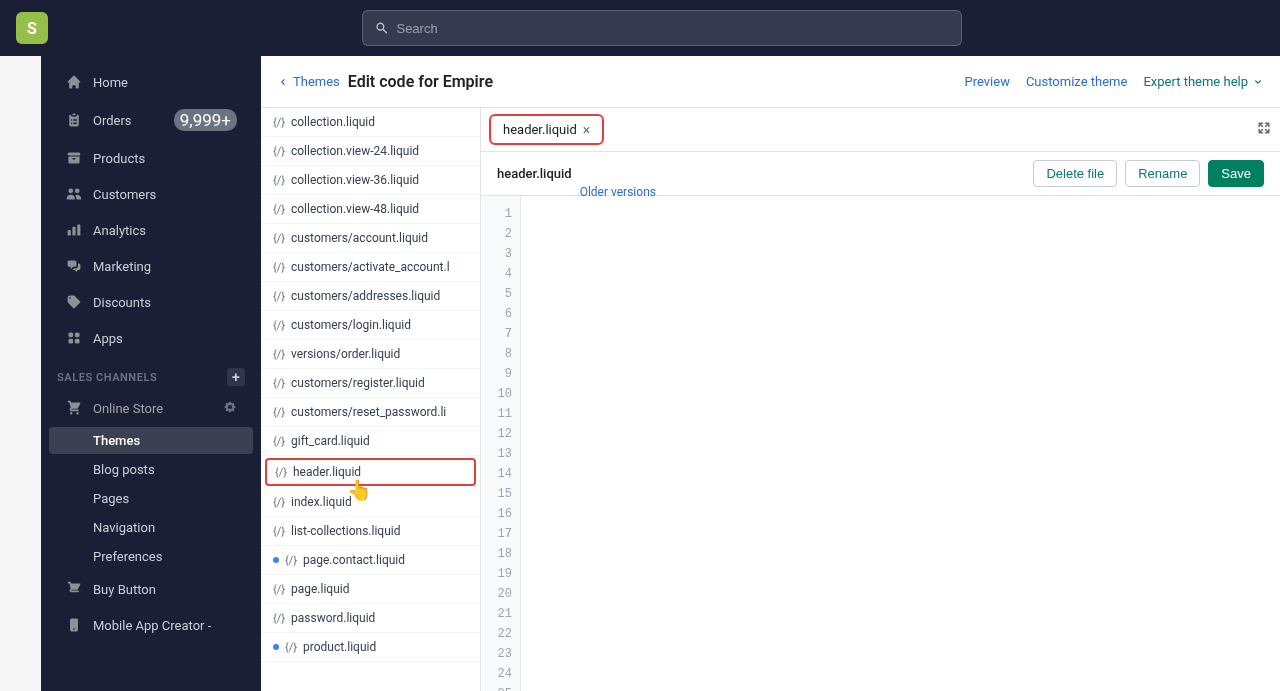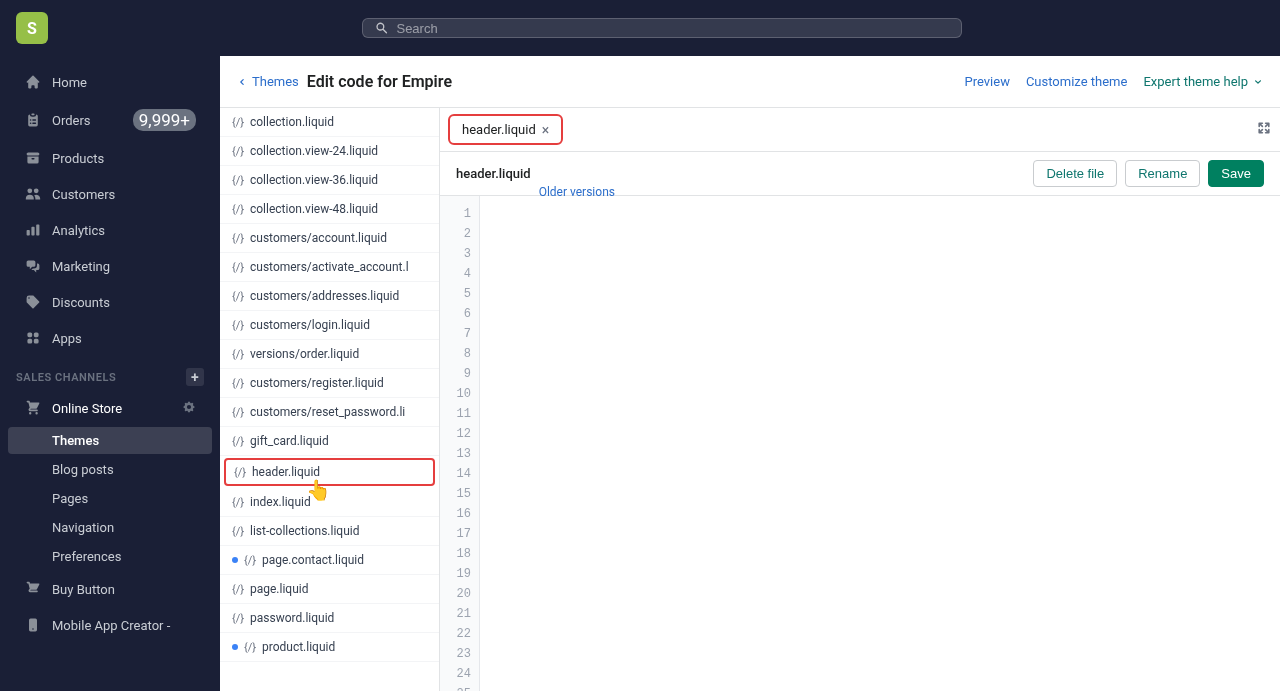--- a/index.html
+++ b/index.html
@@ -22,21 +22,21 @@
       display: flex; align-items: center; justify-content: center;
       color: white; font-weight: bold; font-size: 16px;
       flex-shrink: 0;
     }
     .search-bar {
       flex: 1;
       max-width: 600px;
       background: rgba(255,255,255,0.12);
       border: 1px solid rgba(255,255,255,0.2);
       border-radius: 6px;
-      height: 20px;
+      height: 36px;
       display: flex; align-items: center;
       padding: 0 12px;
       gap: 8px;
       color: rgba(255,255,255,0.7);
       margin: 0 auto;
     }
     .search-bar input {
       background: transparent;
       border: none;
       outline: none;
@@ -56,20 +56,21 @@
     
     .sidebar {
       width: 220px;
       background: #1a1f36;
       color: #c9cdd4;
       display: flex;
       flex-direction: column;
       flex-shrink: 0;
       overflow-y: auto;
       padding: 8px 0;
+      margin-left: 41px;
     }
     .sidebar-item {
       display: flex;
       align-items: center;
       gap: 10px;
       padding: 8px 16px;
       cursor: pointer;
       border-radius: 4px;
       margin: 1px 8px;
       color: #c9cdd4;
@@ -107,21 +108,21 @@
 
     
     .online-store-header {
       display: flex;
       align-items: center;
       gap: 10px;
       padding: 8px 16px;
       cursor: pointer;
       margin: 1px 8px;
       border-radius: 4px;
-      color: #ffffff;
+      color: #a3a3a3;
       font-size: 13px;
     }
     .online-store-header .icon { width: 18px; height: 18px; display: flex; align-items: center; justify-content: center; color: #8b9099; }
     .online-store-header .settings-icon { margin-left: auto; color: #6b7280; }
 
     .submenu-item {
       padding: 6px 16px 6px 44px;
       cursor: pointer;
       color: #c9cdd4;
       font-size: 13px;

